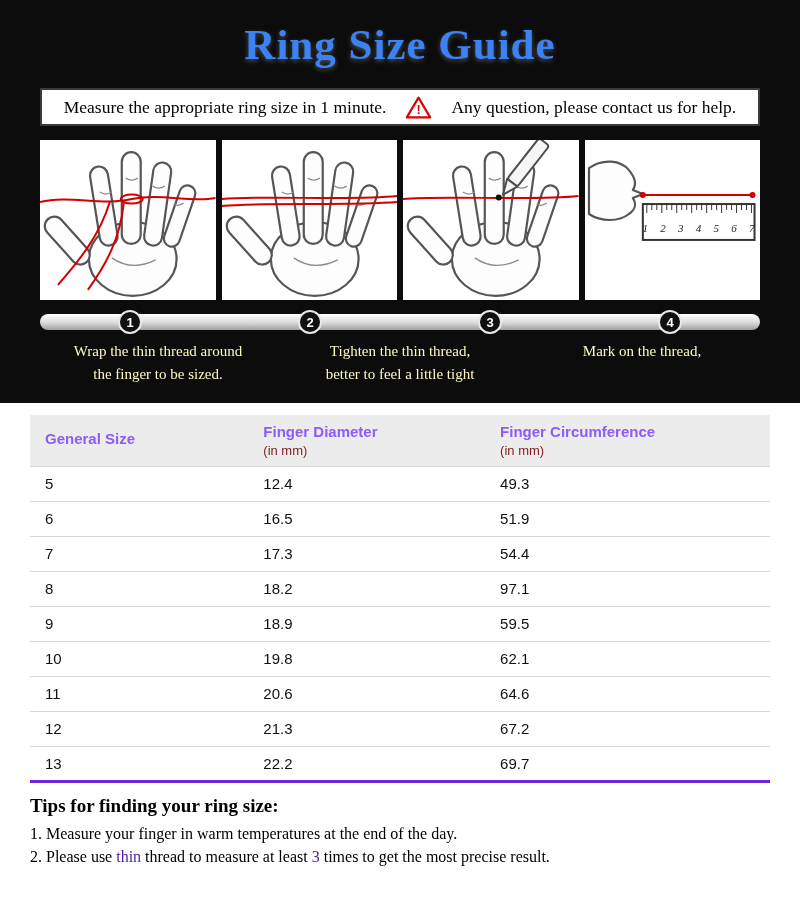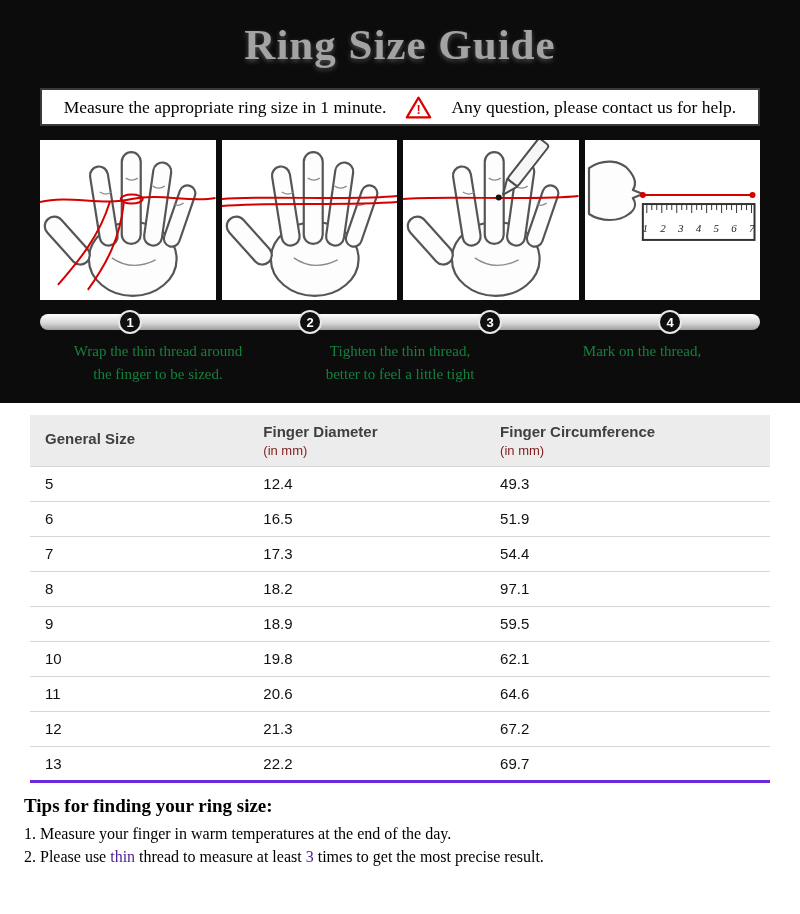--- a/index.html
+++ b/index.html
@@ -3,21 +3,21 @@
 <meta charset="utf-8">
 <style>
   * { margin:0; padding:0; box-sizing:border-box; }
   html,body { background:#ffffff; }
   body { width:800px; font-family:"Liberation Sans", sans-serif; }
   .page { width:800px; height:914px; overflow:hidden; background:#ffffff; }
 
   
   .top { background:#0c0c0c; padding-bottom:16px; }
   .header { height:88px; display:flex; align-items:center; justify-content:center; }
-  .title { color:#a3a3a3; font-family:"Liberation Serif", serif; font-size:43px; font-weight:bold;
+  .title { color:#3b82f6; font-family:"Liberation Serif", serif; font-size:43px; font-weight:bold;
            letter-spacing:1px; text-shadow:0 2px 5px rgba(255,255,255,0.28); }
 
   .notice { margin:0 40px 14px; background:#ffffff; border:2px solid #3a3a3a; height:38px;
             display:flex; align-items:center; justify-content:center; gap:19px;
             font-family:"Liberation Serif", serif; font-size:17.5px; color:#000; white-space:nowrap; }
   .warn { width:27px; height:25px; flex:0 0 auto; }
 
   .panels { display:flex; gap:6px; margin:0 40px; }
   .panel { position:relative; background:#ffffff; flex:1; height:160px; overflow:hidden; }
   .ill { width:100%; height:100%; display:block; }
@@ -28,36 +28,36 @@
                    font-style:italic; font-size:11px; color:#222; pointer-events:none; }
 
   .step-track { position:relative; margin:14px 40px 10px; height:16px; border-radius:8px;
                 background:linear-gradient(180deg,#ffffff 0%,#d9d9d9 55%,#9f9f9f 100%); }
   .step-dot { position:absolute; top:50%; transform:translate(-50%,-50%); width:24px; height:24px;
               border-radius:50%; background:#101010; color:#ffffff; border:2px solid #e8e8e8;
               display:flex; align-items:center; justify-content:center;
               font-size:13px; font-weight:bold; }
 
   .captions { display:flex; gap:6px; margin:2px 40px 0; }
-  .caption { flex:1; color:#15803d; text-align:center; font-family:"Liberation Serif", serif;
+  .caption { flex:1; color:#fef9c3; text-align:center; font-family:"Liberation Serif", serif;
              font-size:15px; line-height:1.55; }
 
   
   .table-wrap { padding:12px 30px 0; background:#ffffff; }
   table { width:100%; border-collapse:collapse; }
   col.c1 { width:29.5%; } col.c2 { width:32%; } col.c3 { width:38.5%; }
   thead th { background:#ececec; text-align:left; vertical-align:middle; padding:8px 0 8px 15px; }
-  .h-label { font-size:15px; font-weight:bold; color:#404040; }
+  .h-label { font-size:15px; font-weight:bold; color:#8b5cf6; }
   .h-sub { font-size:13px; font-weight:normal; color:#7f1d1d; margin-top:3px; }
   tbody td { border-top:1px solid #d6d6d6; padding:0 0 0 15px; height:35px;
              font-size:15px; color:#111; }
   tbody tr:last-child td { border-bottom:3px solid #6d28d9; }
 
   
-  .tips { padding:12px 24px 0; font-family:"Liberation Serif", serif; color:#000; }
+  .tips { padding:12px 30px 0; font-family:"Liberation Serif", serif; color:#000; }
   .tips-title { font-size:19px; font-weight:bold; margin-bottom:5px; }
   .tip { font-size:16px; line-height:1.45; }
   .red { color:#4c1d95; }
 </style>
 </head>
 <body>
 
 <svg width="0" height="0" style="position:absolute" aria-hidden="true">
   <defs>
     <g id="hand-front">

